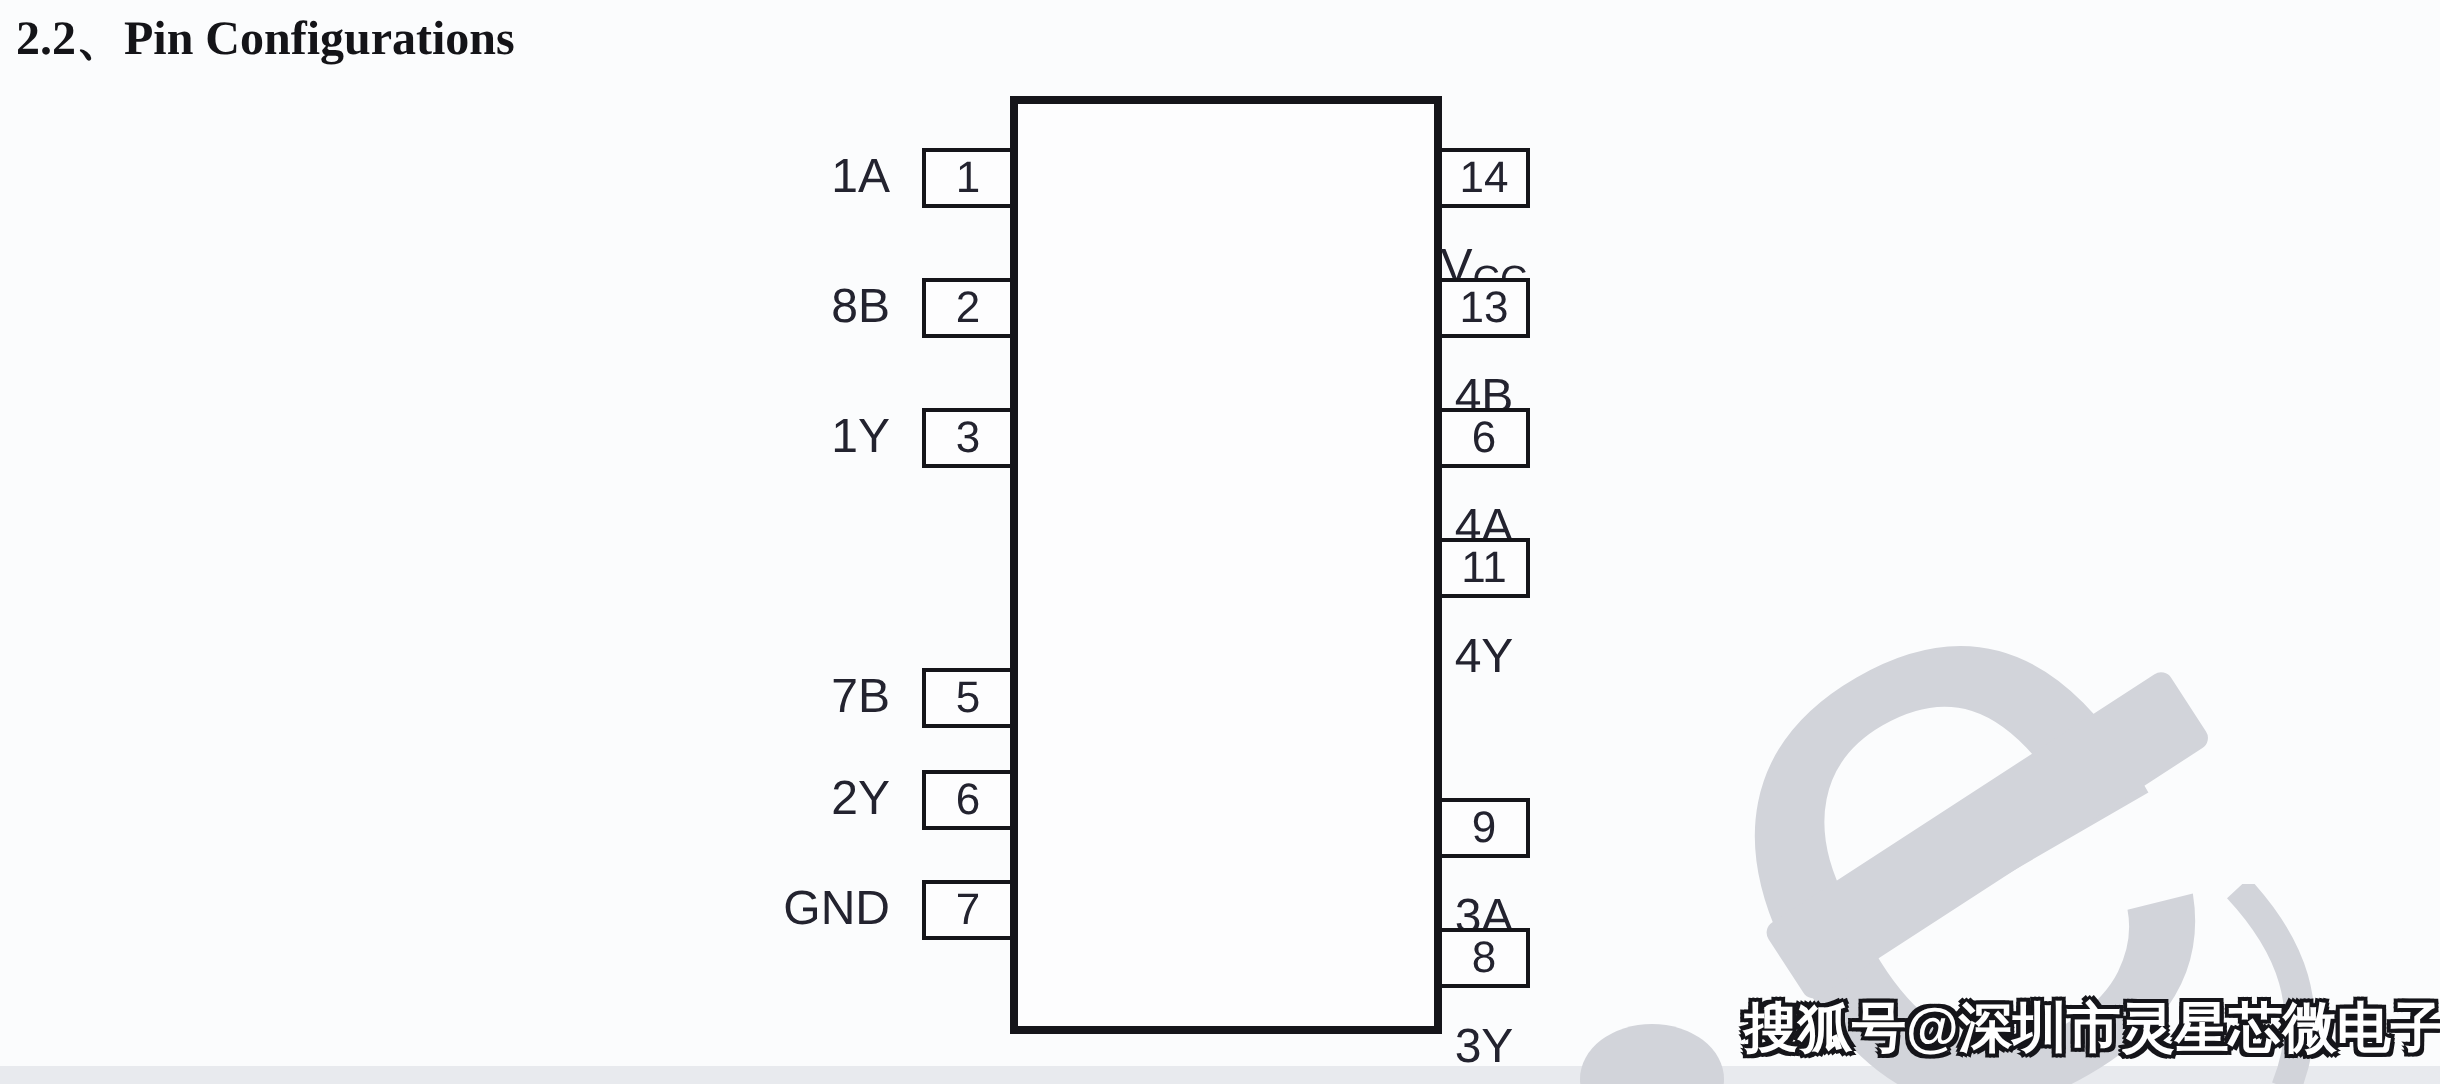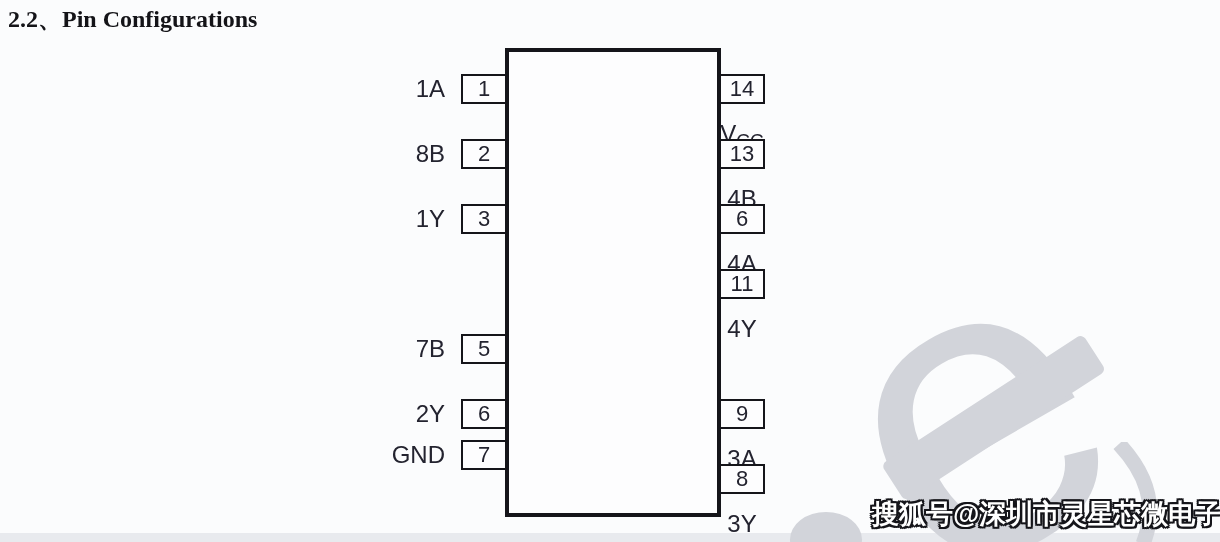--- a/index.html
+++ b/index.html
@@ -161,21 +161,21 @@
       <span class="pin-box">
           <span>3</span>
         </span>
     </div>
     <div class="pin-row left" style="top:334px">
       <span class="pin-label">7B</span>
       <span class="pin-box">
           <span>5</span>
         </span>
     </div>
-    <div class="pin-row left" style="top:399px">
+    <div class="pin-row left" style="top:385px">
       <span class="pin-label">2Y</span>
       <span class="pin-box">
           <span>6</span>
         </span>
     </div>
     <div class="pin-row left" style="top:440px">
       <span class="pin-label">GND</span>
       <span class="pin-box">
           <span>7</span>
         </span>

